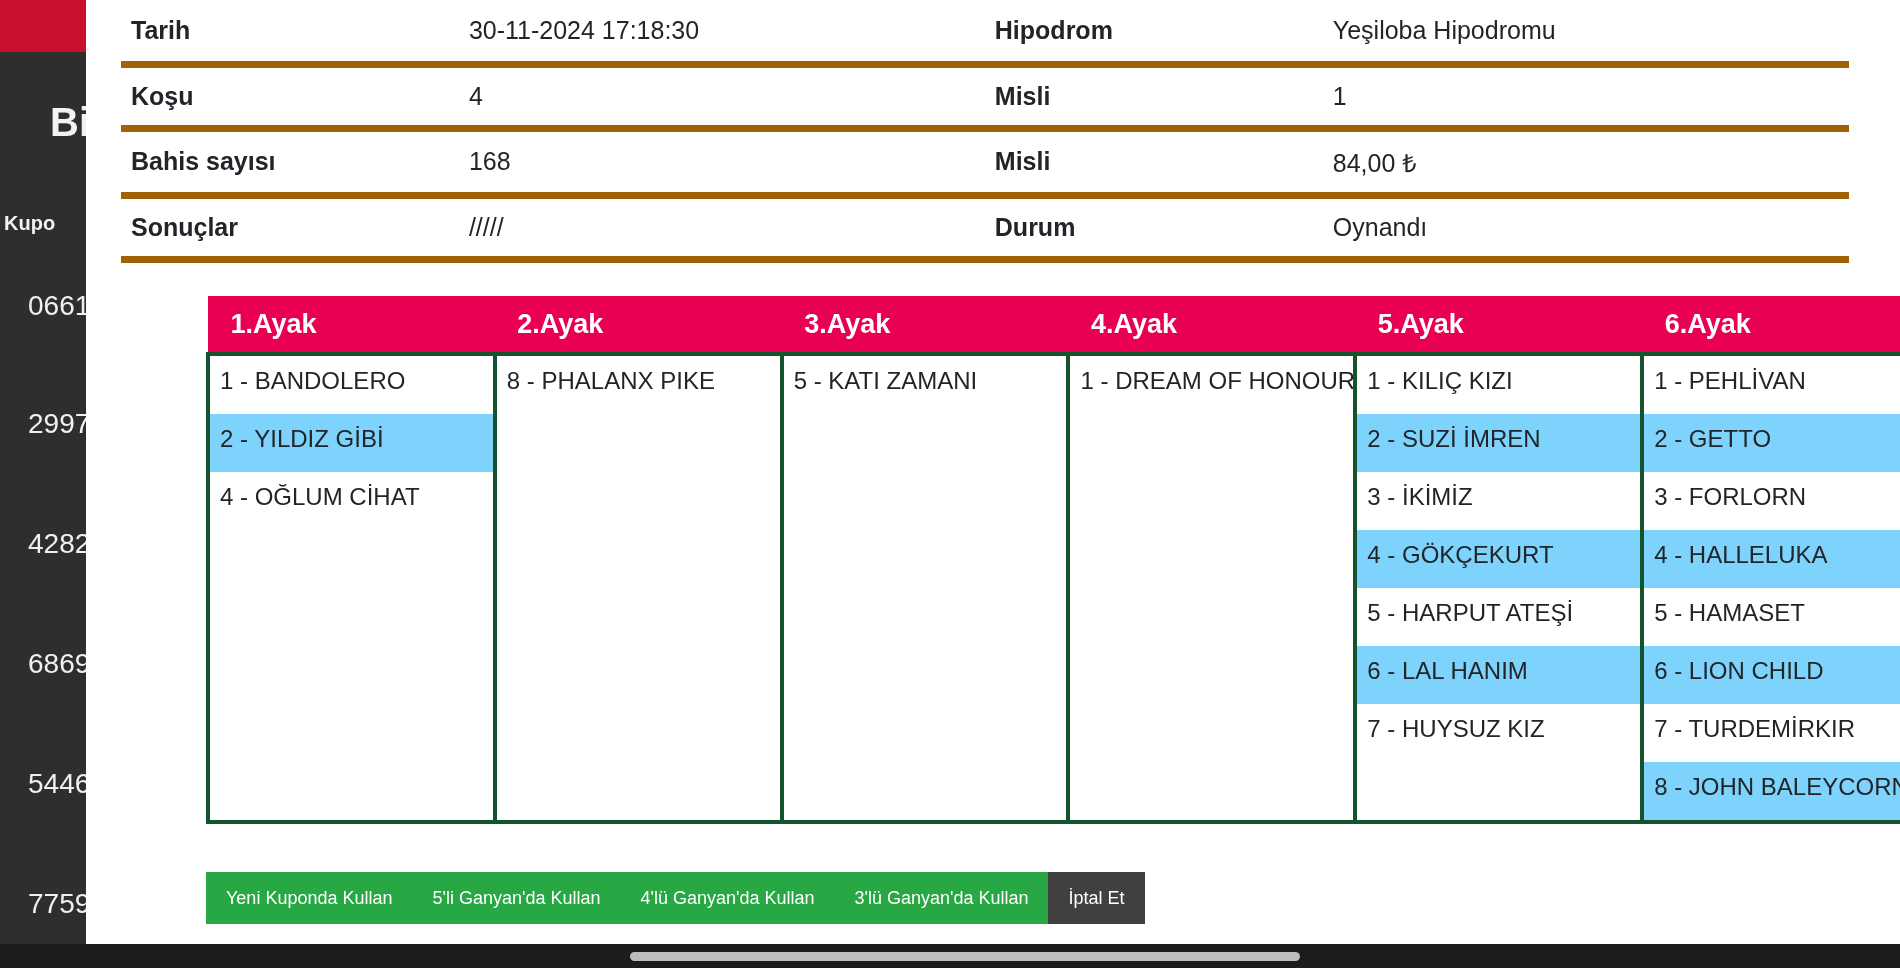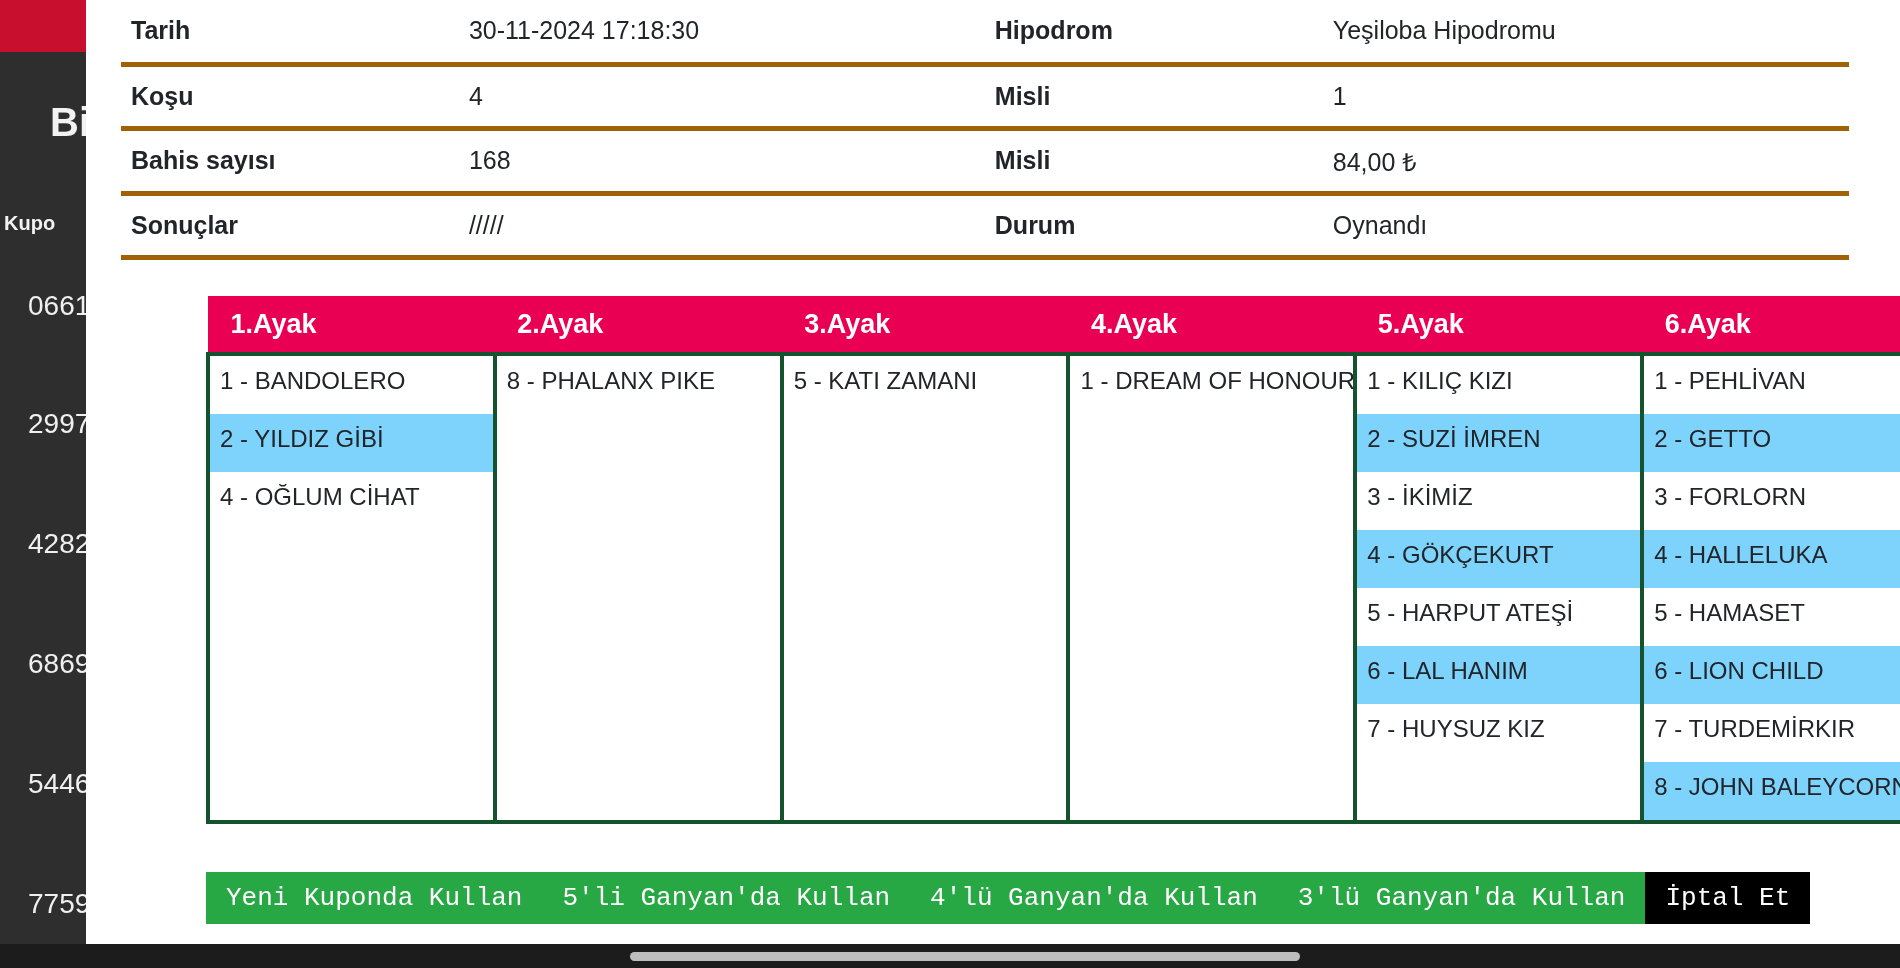--- a/index.html
+++ b/index.html
@@ -95,21 +95,21 @@
   }
 
   
   .info {
     position: absolute;
     left: 35px; top: 0px;
     width: 1728px;
     border-collapse: collapse;
   }
   .info td {
-    border-bottom: 5px solid #a16207;
+    border-bottom: 7px solid #a16207;
     padding: 13px 10px 13px 10px;
     font-size: 25px;
     color: #212529;
     vertical-align: middle;
     height: 64px;
   }
   .info td.k { font-weight: bold; width: 340px; }
   .info td.v { width: 530px; }
 
   
@@ -150,30 +150,30 @@
   .btnbar {
     position: absolute;
     left: 120px; top: 872px;
     display: flex;
     align-items: stretch;
     height: 52px;
   }
   .btn {
     border: none;
     color: #ffffff;
-    font-size: 26px;
-    font-family: Liberation Mono, monospace;
+    font-size: 18px;
+    font-family: Liberation Sans, sans-serif;
     padding: 0 20px;
     cursor: pointer;
     display: flex;
     align-items: center;
     white-space: nowrap;
   }
   .btn-green { background: #28a745; }
-  .btn-red   { background: #000000; }
+  .btn-red   { background: #404040; }
 
   
   .hscroll-track {
     position: absolute;
     left: 0; bottom: 0;
     width: 1900px; height: 24px;
     background: #1c1c1c;
   }
   .hscroll-thumb {
     position: absolute;

